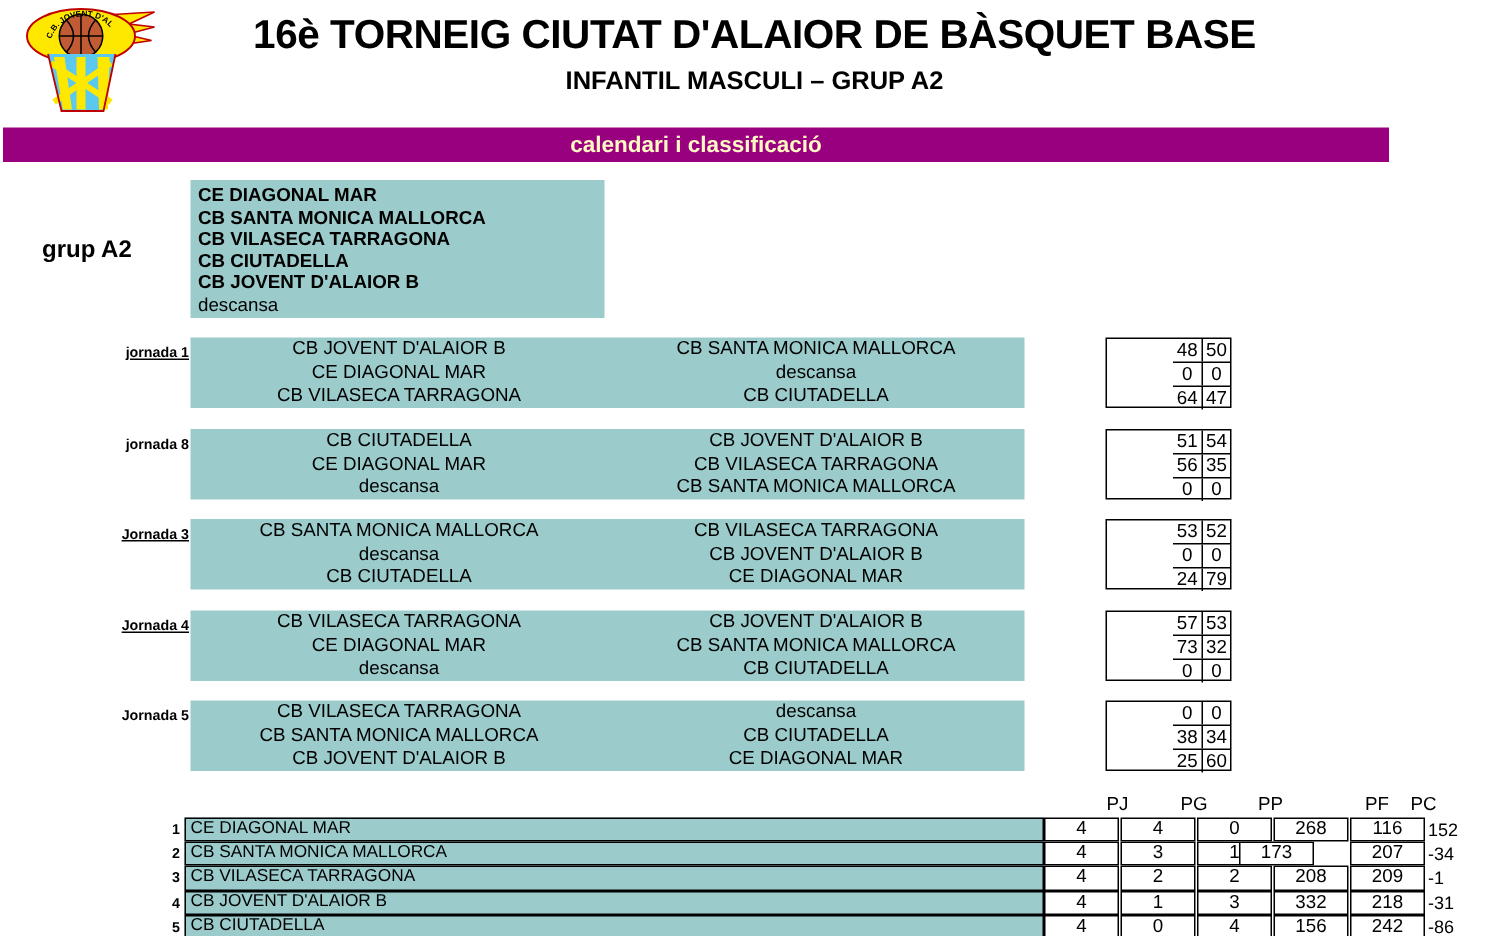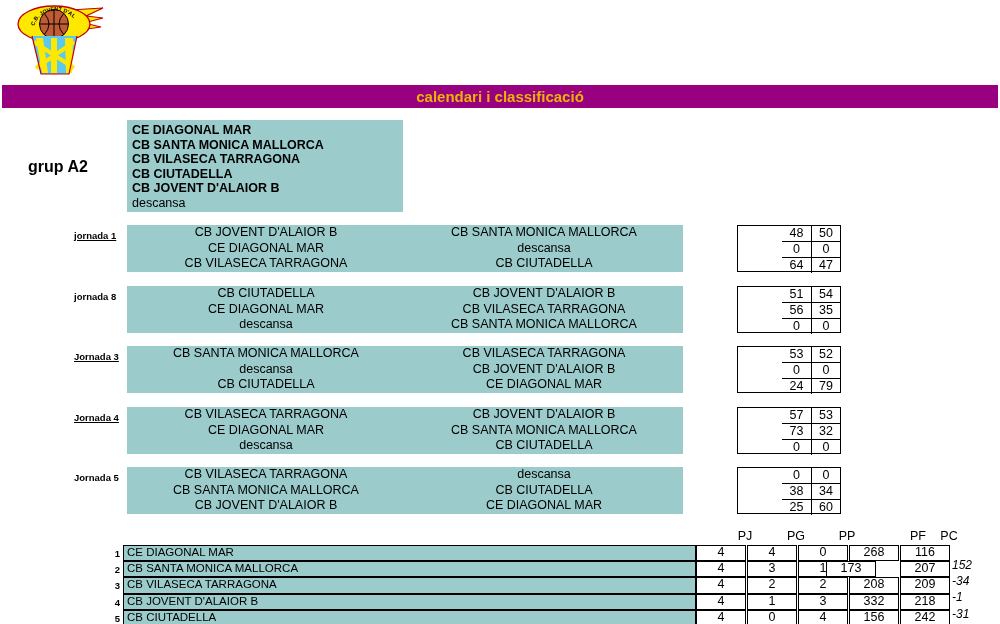--- a/index.html
+++ b/index.html
@@ -47,24 +47,24 @@
     font-weight: bold;
     line-height: 24px;
     margin-top: 2px;
   }
 
   
   .banner {
     position: absolute;
     left: 2px;
     top: 85px;
-    width: 996px;
+    width: 924px;
     height: 23px;
     background: #990080;
-    color: #eab308;
+    color: #fef9c3;
     font-size: 15px;
     font-weight: bold;
     display: flex;
     align-items: center;
     justify-content: center;
   }
 
   
   .group-label {
     position: absolute;
@@ -100,20 +100,21 @@
     width: 1000px;
     height: 47px;
   }
   .jornada-label {
     position: absolute;
     left: 74px;
     top: 5px;
     width: 52px;
     font-size: 9.5px;
     font-weight: bold;
+    text-align: right;
     white-space: nowrap;
   }
   .jornada-label.underline {
     text-decoration: underline;
   }
   .fixtures {
     position: absolute;
     left: 127px;
     top: 0;
     width: 556px;
@@ -128,21 +129,21 @@
   .fx-home, .fx-away {
     width: 50%;
     text-align: center;
     font-size: 12.5px;
     white-space: nowrap;
   }
   .scores {
     position: absolute;
     left: 737px;
     top: 0;
-    width: 104px;
+    width: 84px;
     height: 47px;
     border: 1.6px solid #000;
     box-sizing: border-box;
     background: #fff;
     padding-left: 44px;
   }
   .sc-row {
     display: flex;
     height: 15px;
   }
@@ -215,24 +216,23 @@
     border: 1.4px solid #000;
     box-sizing: border-box;
     text-align: center;
     font-size: 12.5px;
     line-height: 13.5px;
     background: #fff;
   }
   .st-diff {
     position: absolute;
     left: 952px;
-    top: 12px;
+    top: 0;
     width: 44px;
     font-size: 12px;
-    font-style: italic;
     line-height: 16px;
   }
 </style>
 </head>
 <body>
 
 <div class="header">
 
   <div class="logo">
     <svg width="100" height="76" viewBox="0 0 100 76">
@@ -252,20 +252,24 @@
       <path d="M26 40 L66 66 M66 40 L28 66" stroke="#FFE800" stroke-width="4" fill="none"></path>
       <path d="M24 34 L33 72 L61 72 L69 34" fill="none" stroke="#C00000" stroke-width="1.2"></path>
 
       <path id="arcpath" d="M26 26 A22 19 0 0 1 66 17" fill="none"></path>
       <text font-family="'Liberation Sans',sans-serif" font-size="5.4" font-weight="bold" fill="#000">
         <textPath href="#arcpath" startOffset="4%">C.B. JOVENT D'ALAIOR</textPath>
       </text>
     </svg>
   </div>
 
+  <div class="titles">
+    <div class="main-title">16è TORNEIG CIUTAT D'ALAIOR DE BÀSQUET BASE</div>
+    <div class="sub-title">INFANTIL MASCULI – GRUP A2</div>
+  </div>
 </div>
 
 <div class="banner">
   <span>calendari i classificació</span>
 </div>
 
 <div class="group-label">grup A2</div>
 <div class="group-box">
   <div>CE DIAGONAL MAR</div>
   <div>CB SANTA MONICA MALLORCA</div>

